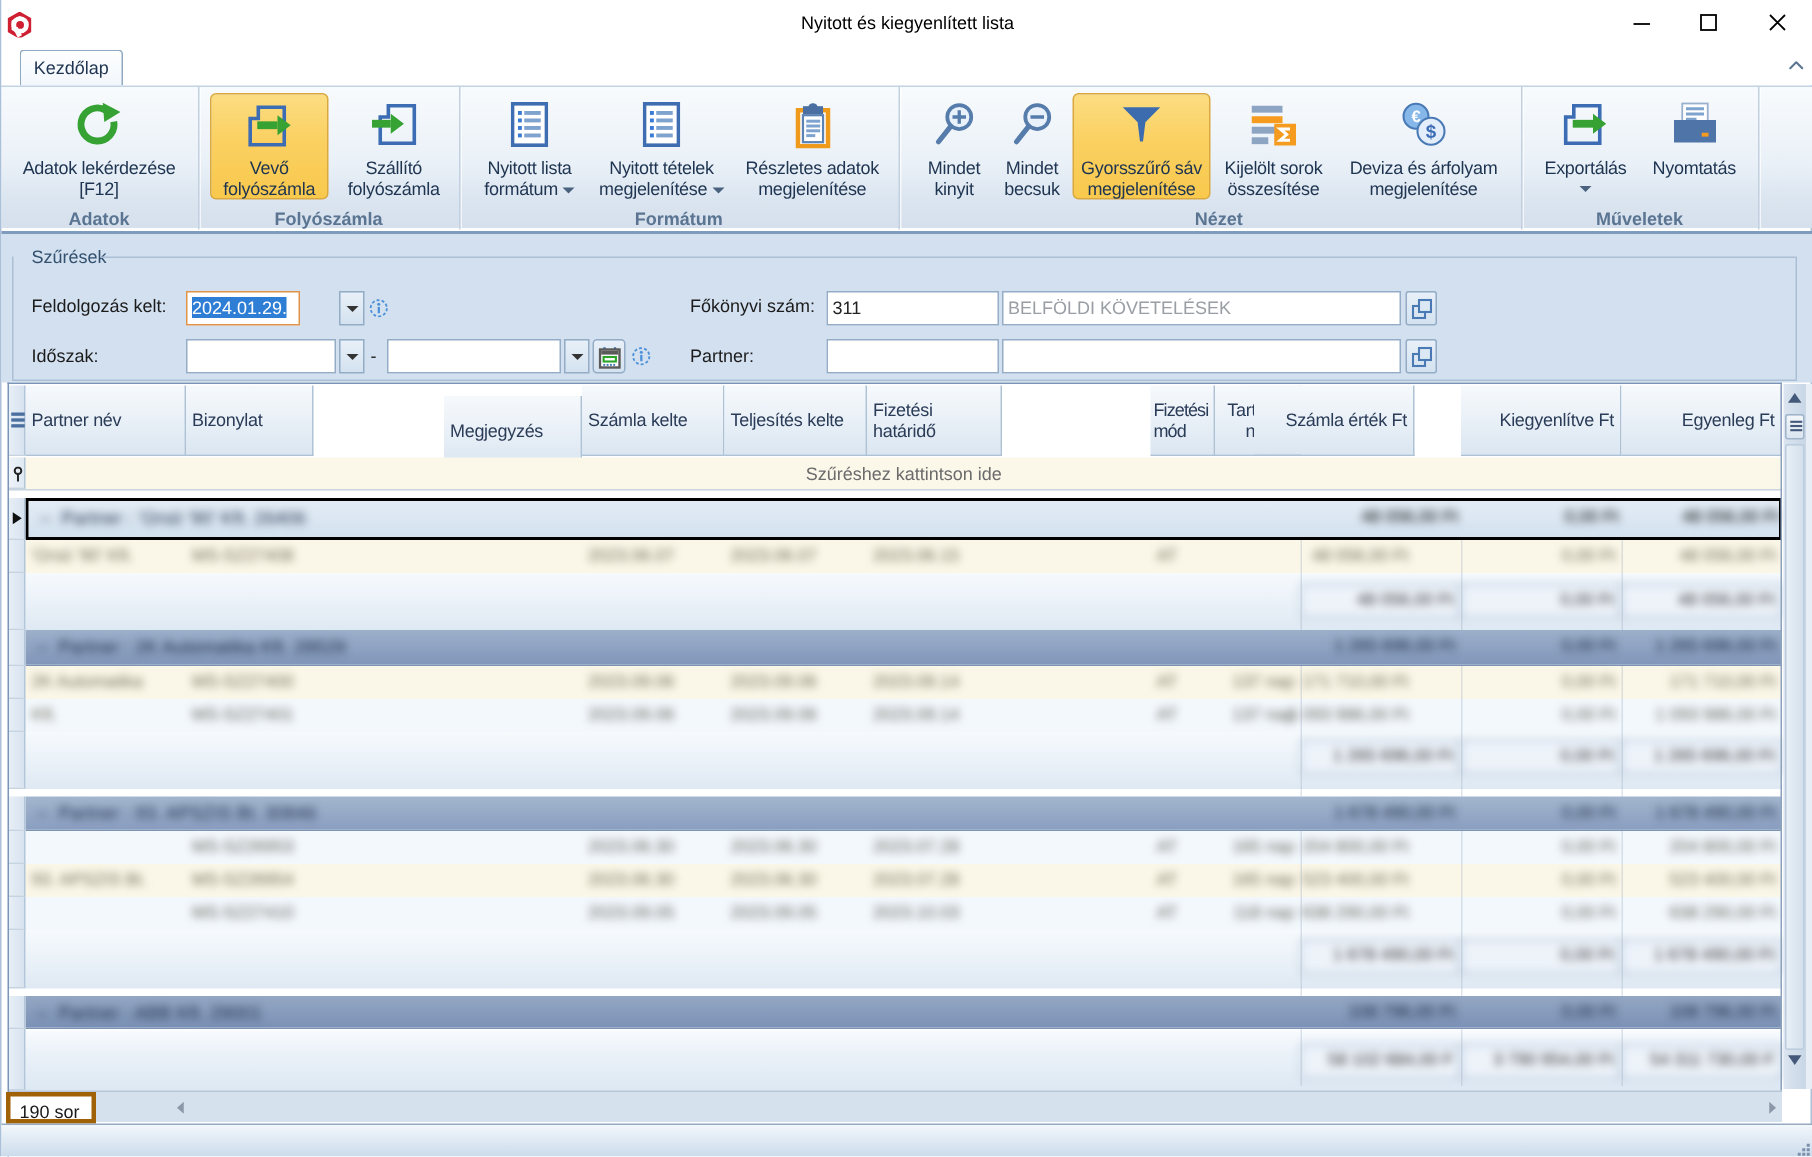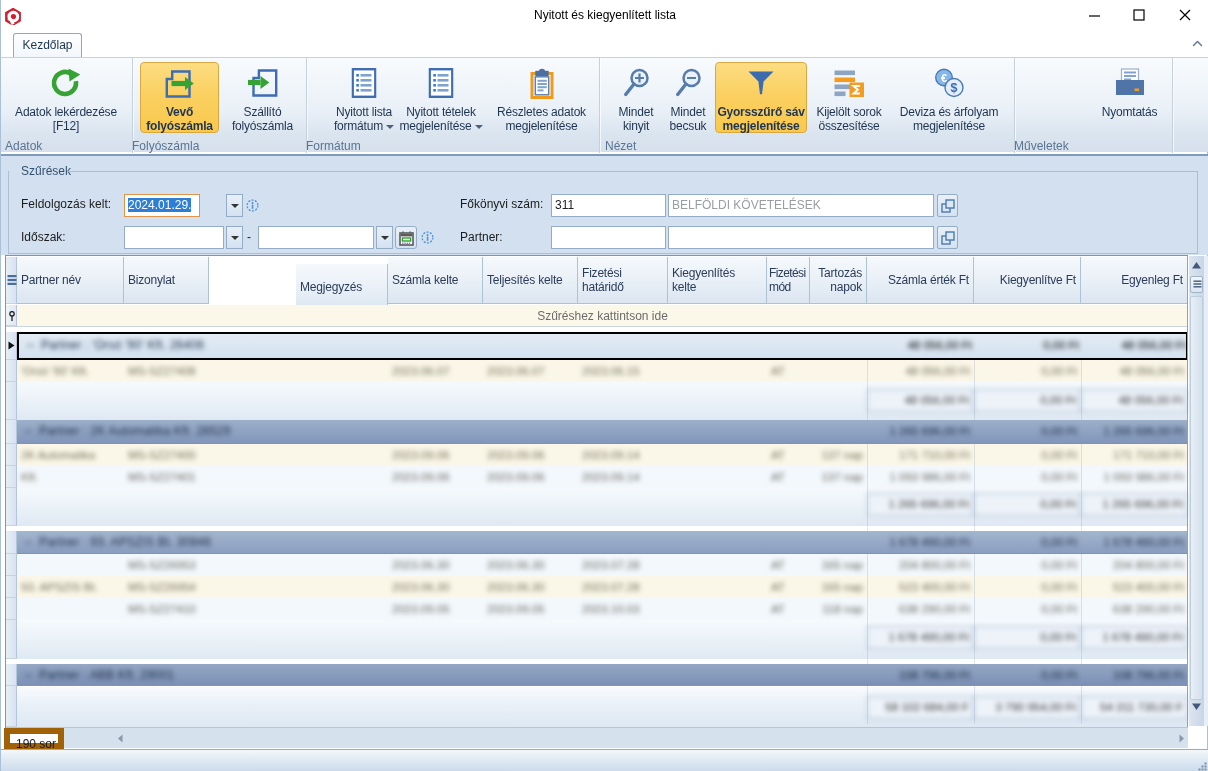--- a/index.html
+++ b/index.html
@@ -17,26 +17,26 @@
 #tabrow { left:0; top:32px; width:1208px; height:25px; background:#fff; }
 #tab { left:12px; top:1px; width:69px; height:24px; background:linear-gradient(#fdfeff,#f2f7fc);
   border:1px solid #8ea9c1; border-bottom:none; border-radius:3px 3px 0 0;
   font-size:12px; color:#1e3450; text-align:center; line-height:23px; }
 
 
 #ribbon { left:0; top:57px; width:1208px; height:95px;
   background:linear-gradient(#f8fbfd 0%, #e9f0f7 55%, #dbe5f0 80%, #d5e0ec 100%);
   border-top:1px solid #c2d4e4; }
 .rsep { top:0; width:1px; height:95px; background:#c3d0df; box-shadow:1px 0 0 rgba(255,255,255,.7); }
-.gcap { top:81px; font-size:12px; color:#5a7492; text-align:left; }
+.gcap { top:81px; font-size:12px; color:#5a7492; text-align:center;font-weight:bold; }
 .rbtn { top:3px; height:73px; text-align:center; font-size:12px; color:#1e3450; }
 .rbtn .ic { position:absolute; top:7px; left:50%; transform:translateX(-50%); }
 .rbtn .tx { position:absolute; top:44px; left:0; width:100%; line-height:14px; letter-spacing:-0.2px; white-space:nowrap; }
 .rbtn.hl { background:linear-gradient(#fcdd82,#fad061 45%,#f9c94d); border:1px solid #d9a840; border-radius:4px; }
-.rbtn.hl .tx { top:42px;font-weight:bold; }
+.rbtn.hl .tx { top:42px; }
 .darr { display:inline-block; width:0; height:0; border-left:4px solid transparent;
   border-right:4px solid transparent; border-top:4px solid #4a627e; vertical-align:middle; }
 
 
 #fpanel { left:0; top:154px; width:1208px; height:101px; background:#d2e0ef;
   border-top:2px solid #7f9cbd; }
 #fpanel .lbl { font-size:12px; color:#1c1c1c; }
 .inp { position:absolute; background:#fff; border:1px solid #94acc6; font-size:12px; color:#222;
   padding:0 3px; line-height:21px; }
 .combtn { position:absolute; width:17px; height:23px; background:linear-gradient(#e8f0f8,#d4e2f0);
@@ -52,21 +52,21 @@
   font-size:12px; letter-spacing:-0.2px; color:#2b3c58; padding:2px 4px; line-height:14px; display:flex; align-items:center; }
 .hcell.c9 { letter-spacing:-0.6px; padding:2px 2px; }
 .hcell.r { justify-content:flex-end; text-align:right; }
 .cell { position:absolute; top:0; height:100%; font-size:11.5px; overflow:hidden; white-space:nowrap; line-height:22px; padding:0 4px; }
 .cell.r { text-align:right; }
 .blur { filter:blur(2.7px); }
 .row { position:absolute; left:0; width:1182px; }
 .c1{left:11px;width:107px} .c2{left:118px;width:85px} .c3{left:203px;width:87px}
 .c4{left:290px;width:92px} .c5{left:382px;width:95px} .c6{left:477px;width:95px}
 .c7{left:572px;width:90px} .c8{left:662px;width:99px} .c9{left:761px;width:43px}
-.c10{left:804px;width:57px} .c11{left:861px;width:107px} .c12{left:968px;width:107px}
+.c10{left:804px;width:57px} .c11{left:830px;width:107px} .c12{left:968px;width:107px}
 .c13{left:1075px;width:107px}
 .ind { position:absolute; left:0; width:11px; background:linear-gradient(90deg,#e7eef6,#d8e3f0);
   border-right:1px solid #b3c5d8; border-bottom:1px solid #c6d4e2; z-index:2; }
 .gtext { position:absolute; left:8px; top:0; height:100%; font-size:12px; letter-spacing:0.2px; line-height:23px;
   color:#1c2c46; white-space:nowrap; }
 .fbox { position:absolute; height:23px; background:#eef3fa; border:1px solid #9db3cb;
   font-size:11.5px; line-height:21px; text-align:right; padding:0 4px; color:#333; }
 </style>
 </head>
 <body>
@@ -124,21 +124,21 @@
     <div class="abs rbtn" style="left:221px;width:81px">
       <svg class="ic" width="30" height="29" viewBox="0 0 30 29">
         <path d="M5.5 27.5 V10 H10.9 V2.5 H28.2 V27.5 Z" fill="none" stroke="#3c6cb4" stroke-width="2.4"></path>
         <rect x="0" y="11.9" width="12.5" height="5.2" fill="#35a233"></rect>
         <path d="M12.5 7.9 L21.3 14.5 L12.5 21.1 Z" fill="#35a233"></path>
       </svg>
       <div class="tx">Szállító<br>folyószámla</div>
     </div>
     <div class="abs gcap" style="left:131px;width:174px">Folyószámla</div>
 
-    <div class="abs rbtn" style="left:321px;width:84px">
+    <div class="abs rbtn" style="left:310px;width:84px">
       <svg class="ic" width="25" height="30" viewBox="0 0 25 30">
         <rect x="1.2" y="1.2" width="22.6" height="27.6" fill="#fff" stroke="#3f6db2" stroke-width="2.4"></rect>
         <g fill="#3a7bd5">
           <rect x="4.8" y="6" width="2.6" height="2.6"></rect>
             <rect x="4.8" y="11" width="2.6" height="2.6"></rect>
           <rect x="4.8" y="16" width="2.6" height="2.6"></rect>
             <rect x="4.8" y="21" width="2.6" height="2.6"></rect>
         </g>
         <g fill="#7fa3cf">
           <rect x="9" y="6" width="11" height="2.6"></rect>
@@ -221,20 +221,29 @@
       <svg class="ic" width="31" height="31" viewBox="0 0 31 31">
         <circle cx="10.5" cy="9.5" r="8.3" fill="#85b7e8" stroke="#4a7ab5" stroke-width="1.4"></circle>
         <text x="10.5" y="13.5" font-size="11" font-weight="bold" fill="#fff" text-anchor="middle" font-family="Liberation Sans, sans-serif">€</text>
         <circle cx="20.5" cy="19.5" r="9" fill="#e4eefa" stroke="#4a7ab5" stroke-width="1.4"></circle>
         <text x="20.5" y="24" font-size="12.5" font-weight="bold" fill="#3c6cb4" text-anchor="middle" font-family="Liberation Sans, sans-serif">$</text>
       </svg>
       <div class="tx">Deviza és árfolyam<br>megjelenítése</div>
     </div>
     <div class="abs gcap" style="left:604px;width:415px">Nézet</div>
 
+    <div class="abs rbtn" style="left:1020px;width:72px">
+      <svg class="ic" width="30" height="29" viewBox="0 0 30 29">
+        <path d="M1.8 27.5 V10 H7.2 V2.5 H24.5 V27.5 Z" fill="none" stroke="#3c6cb4" stroke-width="2.4"></path>
+        <rect x="6.5" y="11.9" width="13.5" height="5.2" fill="#35a233"></rect>
+        <path d="M20 7.9 L28.8 14.5 L20 21.1 Z" fill="#35a233"></path>
+      </svg>
+      <div class="tx">Exportálás</div>
+      <span class="darr" style="position:absolute;left:50%;top:63px;margin-left:-4px"></span>
+    </div>
     <div class="abs rbtn" style="left:1094px;width:69px">
       <svg class="ic" width="33" height="29" viewBox="0 0 33 29">
         <rect x="8" y="1" width="17" height="13" fill="#fff" stroke="#9ab0cc" stroke-width="1.2"></rect>
         <g fill="#7fa3cf">
           <rect x="10.5" y="3.5" width="12" height="2"></rect>
             <rect x="10.5" y="7" width="12" height="2"></rect>
           <rect x="10.5" y="10.5" width="7" height="2"></rect>
         </g>
         <rect x="2.5" y="12" width="28" height="15" fill="#4f74a8"></rect>
         <rect x="21" y="20.5" width="4.5" height="2.6" fill="#f59b20"></rect>
@@ -316,21 +325,20 @@
             <rect x="0.5" y="8.8" width="9" height="2.2"></rect>
           </g>
       </svg>
     </div>
     <div class="hcell c1" style="top:1px">Partner név</div>
     <div class="hcell c2" style="top:1px">Bizonylat</div>
     <div class="hcell c4" style="top:8px">Megjegyzés</div>
     <div class="hcell c5" style="top:1px">Számla kelte</div>
     <div class="hcell c6" style="top:1px">Teljesítés kelte</div>
     <div class="hcell c7" style="top:1px">Fizetési határidő</div>
-    <div class="hcell c8" style="top:1px">Kiegyenlítés kelte</div>
     <div class="hcell c9" style="top:1px">Fizetési mód</div>
     <div class="hcell c10 r" style="top:1px">Tartozás napok</div>
     <div class="hcell c11 r" style="top:1px">Számla érték Ft</div>
     <div class="hcell c12 r" style="top:1px">Kiegyenlítve Ft</div>
     <div class="hcell c13 r" style="top:1px">Egyenleg Ft</div>
 
     <div class="row" style="top:49px;height:22px;background:#fbf8ea;border-bottom:1px solid #c8d4e0">
       <div class="ind" style="top:0;height:100%;background:linear-gradient(90deg,#eef3f9,#dfe9f3)">
         <svg style="position:absolute;left:2px;top:6px" width="8" height="11" viewBox="0 0 8 11">
           <circle cx="4" cy="2.8" r="2.2" fill="none" stroke="#222" stroke-width="1.3"></circle>
@@ -484,21 +492,21 @@
     <div class="abs" style="left:968px;top:298px;width:1px;height:110px;background:rgba(145,165,190,0.3)"></div>
     <div class="abs" style="left:968px;top:430px;width:1px;height:38px;background:rgba(145,165,190,0.3)"></div>
     <div class="abs" style="left:1075px;top:104px;width:1px;height:60px;background:rgba(145,165,190,0.3)"></div>
     <div class="abs" style="left:1075px;top:188px;width:1px;height:87px;background:rgba(145,165,190,0.3)"></div>
     <div class="abs" style="left:1075px;top:298px;width:1px;height:110px;background:rgba(145,165,190,0.3)"></div>
     <div class="abs" style="left:1075px;top:430px;width:1px;height:38px;background:rgba(145,165,190,0.3)"></div>
 
     <div class="abs" style="left:1181px;top:0;width:1px;height:471px;background:#8ba2bd;z-index:3"></div>
 
     <div class="abs" style="left:0;top:471px;width:1182px;height:21px;background:#d6e1ee;border-top:1px solid #b6c6d8">
-      <div class="abs" style="left:-2px;top:0px;width:60px;height:21px;background:#fff;border:6px solid #a16207;font-size:12px;color:#1a1a1a;padding:3px 0 0 6px">190 sor</div>
+      <div class="abs" style="left:-2px;top:0px;width:60px;height:21px;background:#fff;border:3px solid #a16207;font-size:12px;color:#1a1a1a;padding:3px 0 0 6px">190 sor</div>
       <svg class="abs" style="left:110px;top:6px" width="9" height="9" viewBox="0 0 9 9">
           <path d="M6.5 0.5 L2 4.5 L6.5 8.5 Z" fill="#8a98a8"></path>
         </svg>
       <svg class="abs" style="left:1171px;top:6px" width="9" height="9" viewBox="0 0 9 9">
           <path d="M2.5 0.5 L7 4.5 L2.5 8.5 Z" fill="#8a98a8"></path>
         </svg>
     </div>
   </div>
 
   <div class="abs" id="vscroll" style="left:1188px;top:256px;width:15px;height:470px;background:linear-gradient(90deg,#dce5f0,#c8d6e6)">

